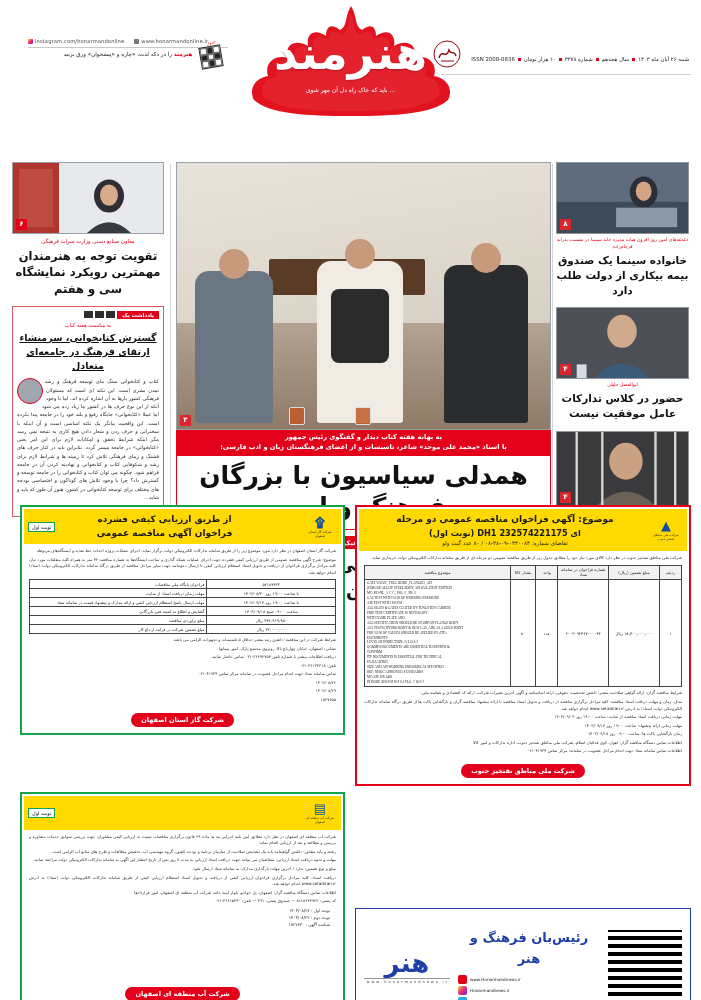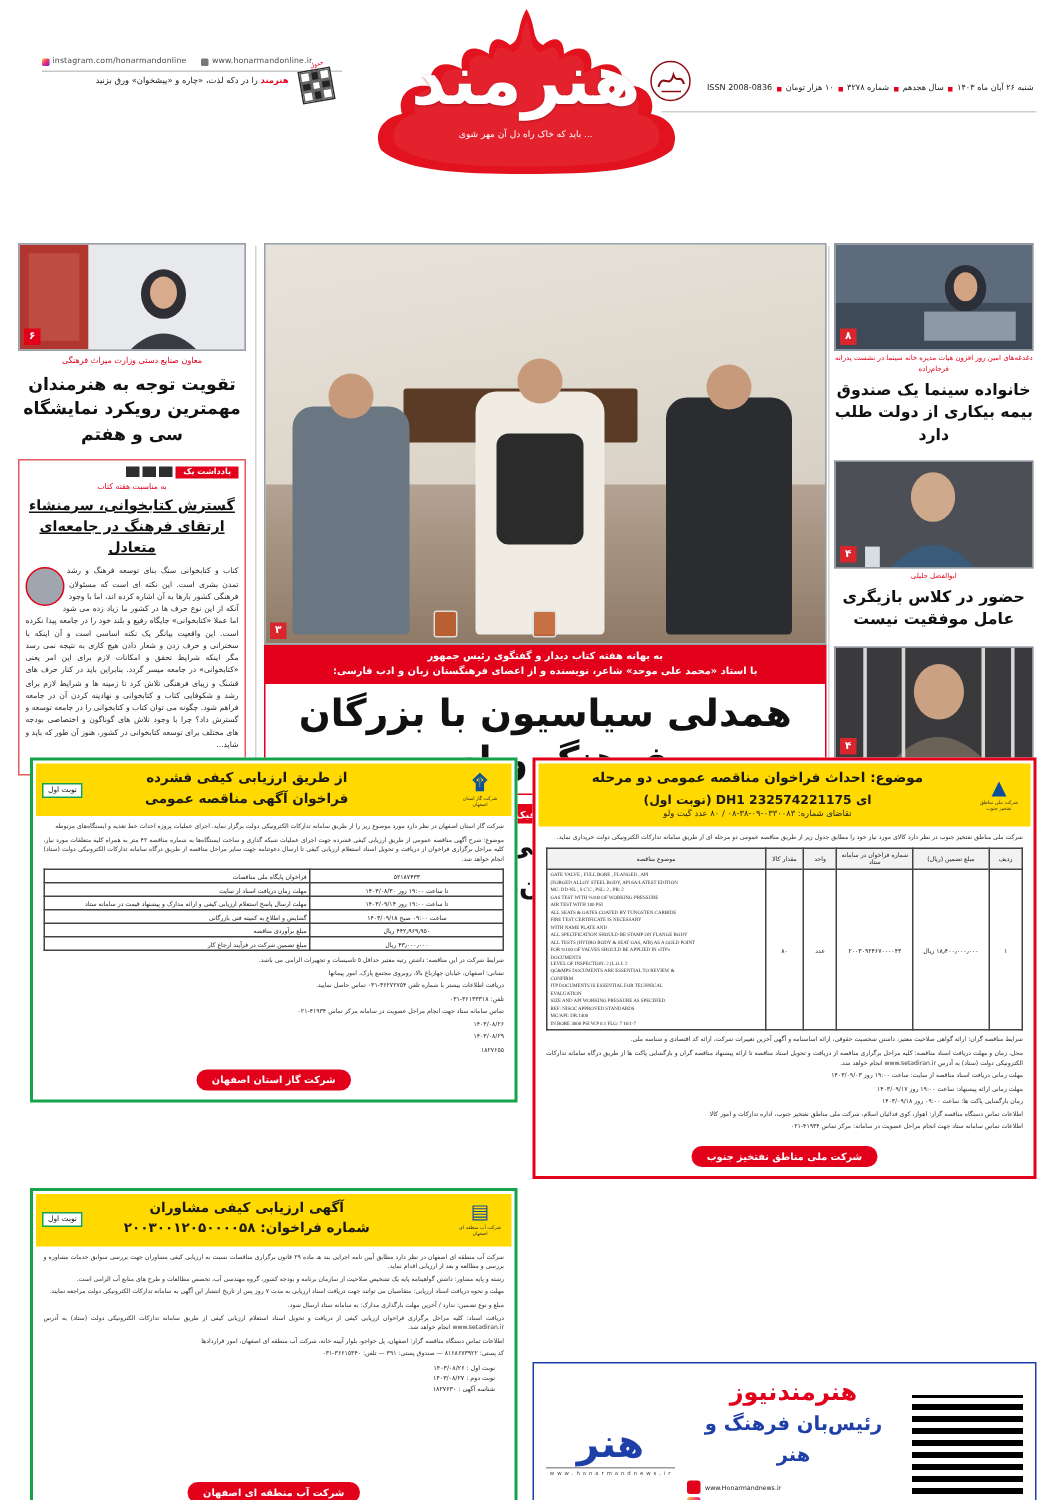--- a/index.html
+++ b/index.html
@@ -328,21 +328,21 @@
         <div class="mp-fig mp-f3">
           <div class="mp-head"></div>
         </div>
         <div class="mp-tea" style="left:112px"></div>
         <div class="mp-tea" style="left:178px"></div>
         <div class="pg-badge dark">۳</div>
       </div>
 
       <div class="cap-red">
         <div class="l1">به بهانه هفته کتاب دیدار و گفتگوی رئیس جمهور</div>
-        <div class="l2">با استاد «محمد علی موحد» شاعر، نویسنده و از اعضای فرهنگستان زبان و ادب فارسی:</div>
+        <div class="l2">با استاد «محمد علی موحد» شاعر، تاسیسات و از اعضای فرهنگستان زبان و ادب فارسی:</div>
       </div>
       <div class="lead-box">
         <div class="lead-hl">همدلی سیاسیون با بزرگان فرهنگ و ادب</div>
       </div>
 
       <div class="second-pack">
         <div class="second-kicker">معاون وزیر فرهنگ در دیدار با رئیس انجمن طراحان گرافیک و رئیس شورای عالی خانه هنرمندان تاکید کرد:</div>
         <div class="second-hl">کاهش تصدی‌گری دولتی و واسپاری کار به انجمن‌ها</div>
       </div>
     </div>
@@ -368,21 +368,21 @@
         <div class="photo rp">
           <svg viewBox="0 0 133 72" width="100%" height="100%" preserveAspectRatio="none">
             <rect width="133" height="72" fill="#4c4f55"></rect>
             <ellipse cx="66" cy="24" rx="15" ry="17" fill="#cfa98c"></ellipse>
             <path d="M38 72 q28 -30 56 0 z" fill="#3b5b7a"></path>
             <rect x="20" y="58" width="10" height="14" fill="#d8dde2"></rect>
           </svg>
           <div class="pg-badge dark">۴</div>
         </div>
         <div class="rkicker">ابوالفضل جلیلی</div>
-        <div class="rtitle">حضور در کلاس بازیگری عامل موفقیت نیست</div>
+        <div class="rtitle">حضور در کلاس تدارکات عامل موفقیت نیست</div>
       </div>
 
       <div class="rcard">
         <div class="photo rp" style="height:76px">
           <svg viewBox="0 0 133 76" width="100%" height="100%" preserveAspectRatio="none">
             <rect width="133" height="76" fill="#3a3a3c"></rect>
             <ellipse cx="70" cy="30" rx="17" ry="19" fill="#caa283"></ellipse>
             <path d="M40 76 q30 -30 60 0 z" fill="#6b6257"></path>
             <g stroke="#d6d6d6" stroke-width="2.4">
               <line x1="20" y1="0" x2="20" y2="76"></line>
@@ -404,21 +404,21 @@
     <div class="ad-row">
 
       <div class="ad-box" style="width:336px">
         <div class="ad-frame">
           <div class="ad-head">
             <div class="logo-mark">
               <span class="glyph">▲</span>
               <span class="cap">شرکت ملی مناطق نفتخیز جنوب</span>
             </div>
             <div class="ad-head-txt">
-              <div class="t1">موضوع: احداث فراخوان مناقصه عمومی دو مرحله</div>
+              <div class="t1">موضوع: آگهی فراخوان مناقصه عمومی دو مرحله</div>
               <div class="t2">ای DH1 232574221175 (نوبت اول)</div>
               <div class="t3">تقاضای شماره: ۰۳۳۰۰۸۳-۰۹-۳۸-۰۸ / ۸۰ عدد گیت ولو</div>
             </div>
           </div>
           <div class="ad-body">
             <div class="ad-p">شرکت ملی مناطق نفتخیز جنوب در نظر دارد کالای مورد نیاز خود را مطابق جدول زیر از طریق مناقصه عمومی دو مرحله ای از طریق سامانه تدارکات الکترونیکی دولت خریداری نماید.</div>
             <table class="ad-table">
               <tbody>
                   <tr>
                 <th style="width:7%">ردیف</th>
@@ -534,21 +534,20 @@
       </div>
     </div>
 
     <div class="ad-row" style="margin-top:6px">
 
       <div class="ad-box" style="width:336px">
         <div style="height:116px"></div>
         <div class="banner">
           <div class="qr"></div>
           <div class="banner-mid">
-            <div class="bn-t1">هنرمندنیوز</div>
             <div class="bn-t2">رئیس‌بان فرهنگ و هنر</div>
             <div class="bn-links">
               <span class="bn-link">
                 <i class="bn-ic site"></i>
                 <span>www.Honarmandnews.ir</span>
               </span>
               <span class="bn-link">
                 <i class="bn-ic ig"></i>
                 <span>Honarmandnews.ir</span>
               </span>
@@ -567,24 +566,20 @@
       </div>
 
       <div class="ad-box" style="width:325px">
         <div class="ad-frame-g">
           <div class="ad-head">
             <span class="nobat">نوبت اول</span>
             <div class="logo-mark">
               <span class="glyph">▤</span>
               <span class="cap">شرکت آب منطقه ای اصفهان</span>
             </div>
-            <div class="ad-head-txt">
-              <div class="t1">آگهی ارزیابی کیفی مشاوران</div>
-              <div class="t1">شماره فراخوان: ۲۰۰۳۰۰۱۲۰۵۰۰۰۰۵۸</div>
-            </div>
           </div>
           <div class="ad-body" style="min-height:154px">
             <div class="ad-p">شرکت آب منطقه ای اصفهان در نظر دارد مطابق آیین نامه اجرایی بند هـ ماده ۲۹ قانون برگزاری مناقصات نسبت به ارزیابی کیفی مشاوران جهت بررسی سوابق خدمات مشاوره و بررسی و مطالعه و بعد از ارزیابی اقدام نماید.</div>
             <div class="ad-p">رشته و پایه مشاور: داشتن گواهینامه پایه یک تشخیص صلاحیت از سازمان برنامه و بودجه کشور، گروه مهندسی آب، تخصص مطالعات و طرح های منابع آب الزامی است.</div>
             <div class="ad-p">مهلت و نحوه دریافت اسناد ارزیابی: متقاضیان می توانند جهت دریافت اسناد ارزیابی به مدت ۷ روز پس از تاریخ انتشار این آگهی به سامانه تدارکات الکترونیکی دولت مراجعه نمایند.</div>
             <div class="ad-p">مبلغ و نوع تضمین: ندارد / آخرین مهلت بارگذاری مدارک: به سامانه ستاد ارسال شود.</div>
             <div class="ad-p">دریافت اسناد: کلیه مراحل برگزاری فراخوان ارزیابی کیفی از دریافت و تحویل اسناد استعلام ارزیابی کیفی از طریق سامانه تدارکات الکترونیکی دولت (ستاد) به آدرس www.setadiran.ir انجام خواهد شد.</div>
             <div class="ad-p">اطلاعات تماس دستگاه مناقصه گزار: اصفهان، پل خواجو، بلوار آیینه خانه، شرکت آب منطقه ای اصفهان، امور قراردادها</div>
             <div class="ad-p">کد پستی: ۸۱۶۸۶۷۳۹۲۲ — صندوق پستی: ۳۹۱ — تلفن: ۳۶۶۱۵۳۴۰-۰۳۱</div>
             <div class="foot-meta">نوبت اول : ۱۴۰۳/۰۸/۲۶</div>

